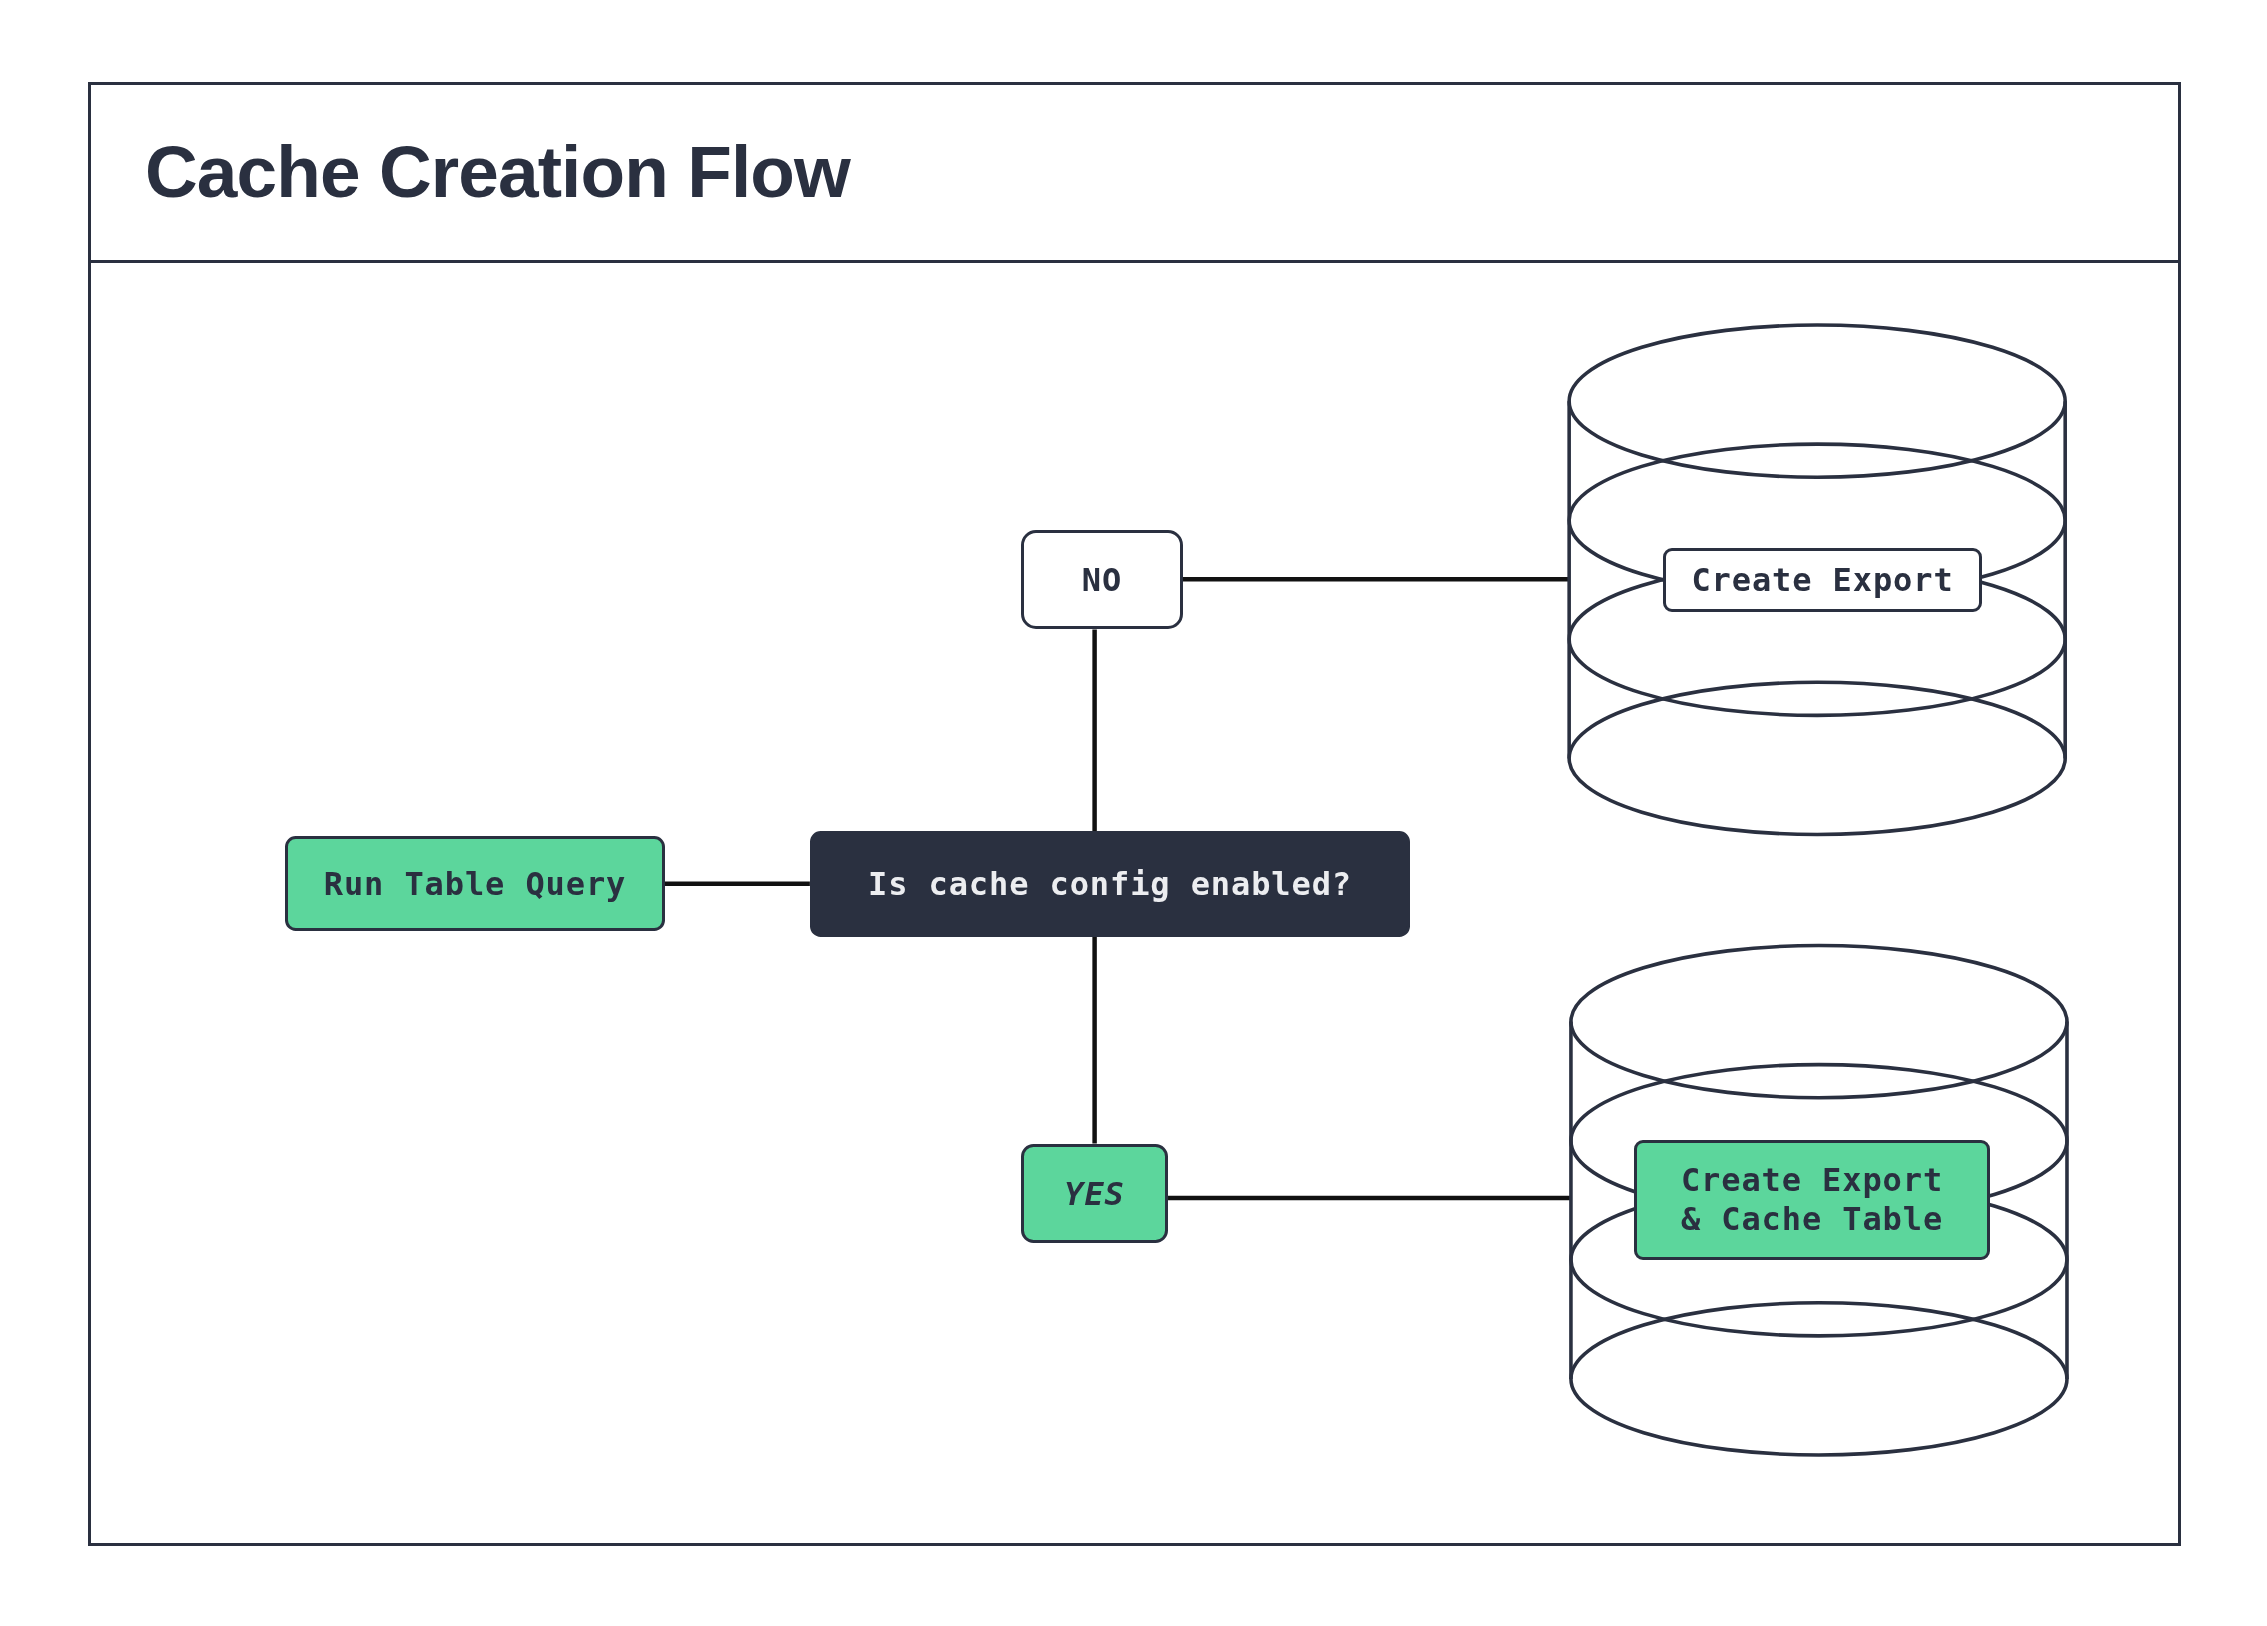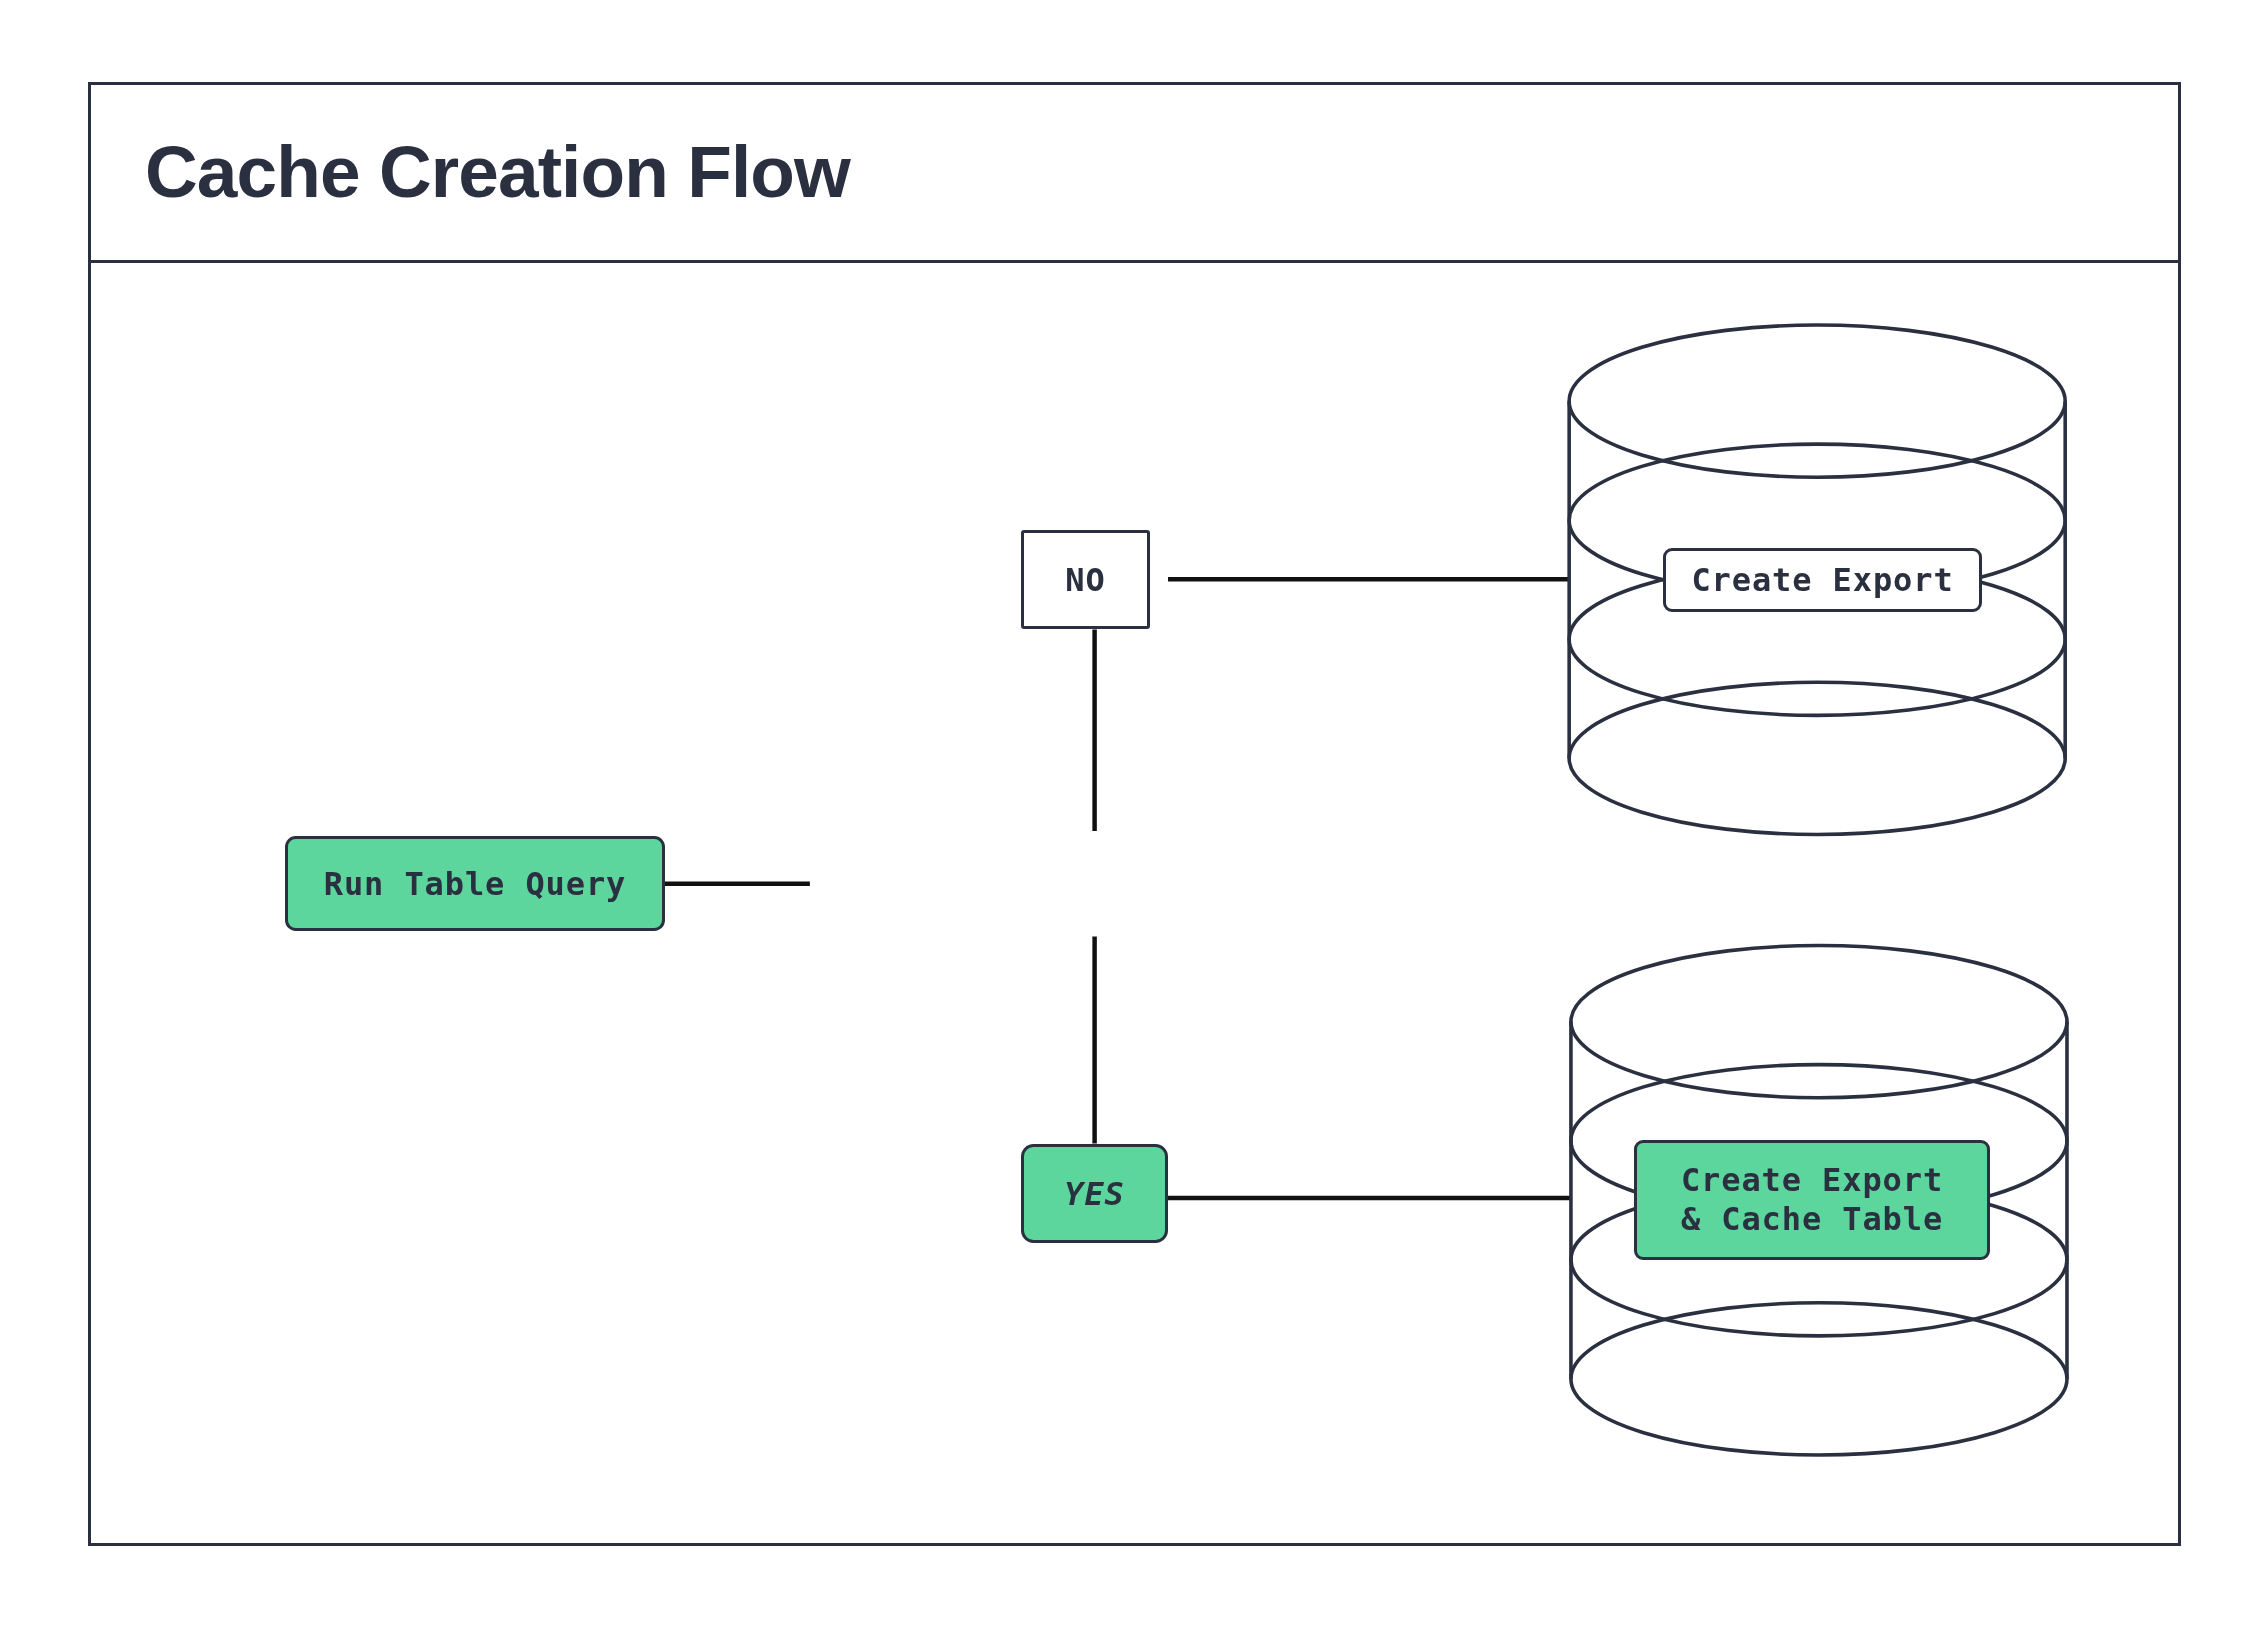--- a/index.html
+++ b/index.html
@@ -42,21 +42,21 @@
     position:absolute;display:flex;align-items:center;justify-content:center;
     border:3.6px solid var(--navy);border-radius:10.7px;
     font-weight:700;font-size:32px;letter-spacing:0.9px;color:var(--navy);
     text-align:center;background:var(--white);
   }
   .node.green{background:var(--green);}
   .node.dark{background:var(--navy);color:var(--text-light);}
 
   .run-box{left:285px;top:836px;width:380px;height:95px;}
   .question-box{left:810px;top:831px;width:600px;height:106px;}
-  .no-box{left:1021px;top:530px;width:129px;height:99px;border-radius:3px;justify-content:center;}
+  .no-box{left:1021px;top:530px;width:162px;height:99px;border-radius:15px;justify-content:center;}
   .yes-box{left:1021px;top:1144px;width:147px;height:99px;border-radius:12.5px;font-style:italic;}
 
   .db-label-top{left:1663px;top:548px;width:319px;height:64px;border-radius:9px;}
   .db-label-bottom{
     left:1634px;top:1140px;width:356px;height:120px;border-radius:9px;
     flex-direction:column;line-height:39px;
   }
 </style>
 </head>
 <body>
@@ -92,20 +92,23 @@
 
   <div class="frame"></div>
   <div class="header">
     <div class="title">Cache Creation Flow</div>
   </div>
 
   <div class="node green run-box">
     <span>Run Table Query</span>
   </div>
 
+  <div class="node dark question-box">
+    <span>Is cache config enabled?</span>
+  </div>
 
   <div class="node no-box">
     <span>NO</span>
   </div>
 
   <div class="node green yes-box">
     <span>YES</span>
   </div>
 
   <div class="node db-label-top">

